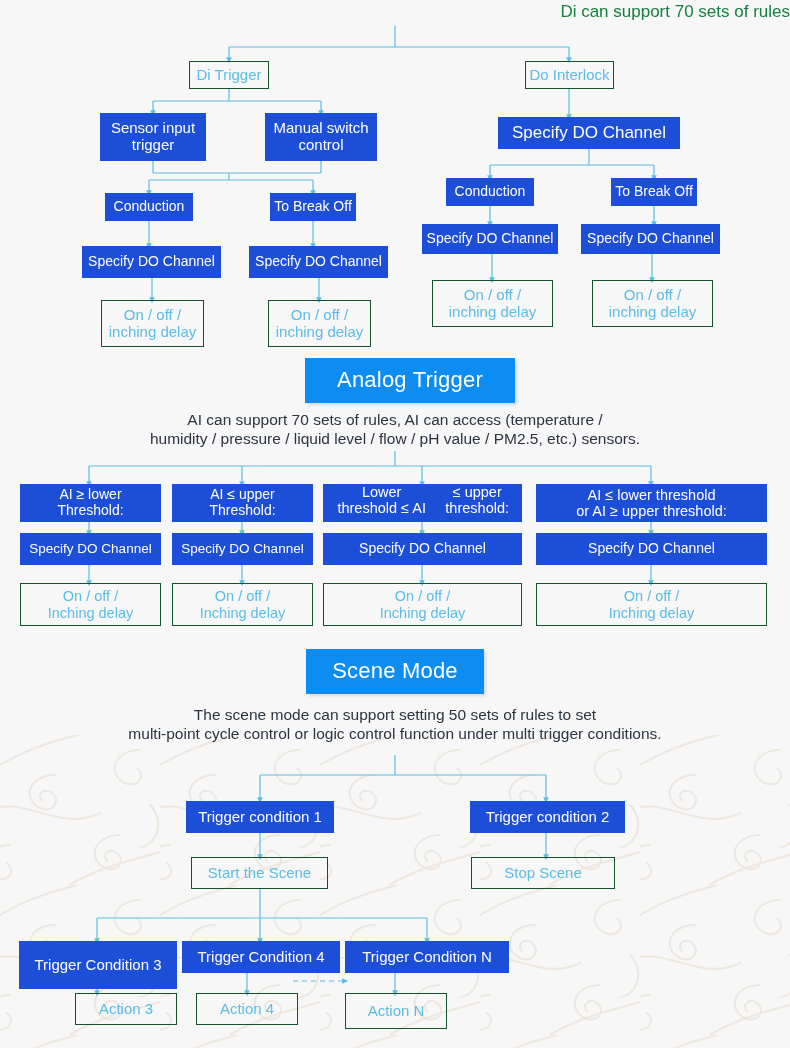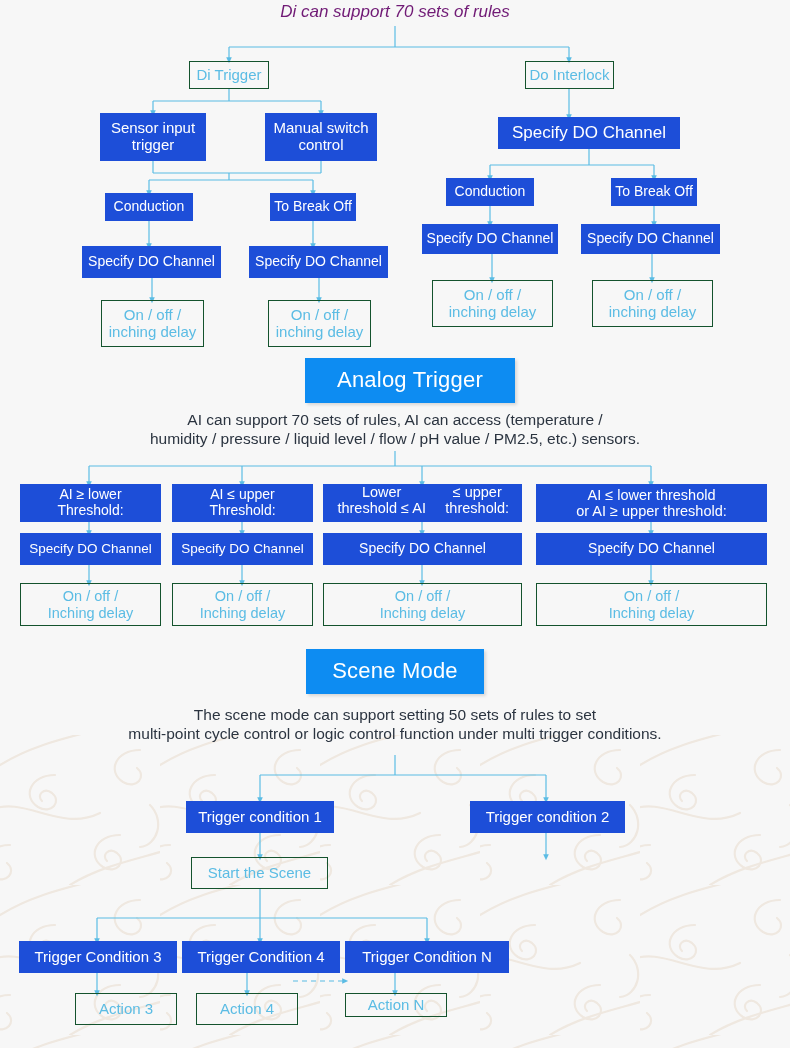--- a/index.html
+++ b/index.html
@@ -22,21 +22,21 @@
   
   .node{position:absolute;box-sizing:border-box;display:flex;
         align-items:center;justify-content:center;text-align:center;
         line-height:1.12;}
   .orange{background:#1d4ed8;color:#ffffff;}
   .outline{background:transparent;border:1px solid #14532d;color:#5bbce4;}
   .bluebar{background:#0d8cf2;color:#ffffff;font-size:22px;
            letter-spacing:.2px;font-weight:400;
            box-shadow:2px 2px 3px rgba(0,0,0,.13);}
   .caption{position:absolute;color:#2b3440;text-align:center;line-height:1.25;}
-  .title{position:absolute;color:#701a75;text-align:center;font-style:italic;}
+  .title{position:absolute;color:#15803d;text-align:right;}
 </style>
 </head>
 <body>
 
 <div id="stage">
 
   <svg id="watermark" viewBox="0 0 790 313" xmlns="http://www.w3.org/2000/svg">
     <defs>
       <pattern id="swirl" x="0" y="0" width="160" height="150" patternUnits="userSpaceOnUse">
         <g fill="none" stroke="#efe8e0" stroke-width="2.2" stroke-linecap="round">
@@ -286,34 +286,37 @@
   </div>
 
   <div class="node orange" style="left:470px;top:801px;width:155px;height:32px;font-size:15px;">
     <span>Trigger condition 2</span>
   </div>
 
   <div class="node outline" style="left:191px;top:857px;width:137px;height:32px;font-size:15px;">
     <span>Start the Scene</span>
   </div>
 
-
-  <div class="node orange" style="left:19px;top:941px;width:158px;height:32px;font-size:15px;">
+  <div class="node outline" style="left:471px;top:857px;width:144px;height:32px;font-size:15px;">
+    <span>Stop Scene</span>
+  </div>
+
+  <div class="node orange" style="left:19px;top:941px;width:158px;height:48px;font-size:15px;">
     <span>Trigger Condition 3</span>
   </div>
   <div class="node orange" style="left:182px;top:941px;width:158px;height:32px;font-size:15px;">
     <span>Trigger Condition 4</span>
   </div>
   <div class="node orange" style="left:345px;top:941px;width:164px;height:32px;font-size:15px;">
     <span>Trigger Condition N</span>
   </div>
 
   <div class="node outline" style="left:75px;top:993px;width:102px;height:32px;font-size:15px;">
     <span>Action 3</span>
   </div>
   <div class="node outline" style="left:196px;top:993px;width:102px;height:32px;font-size:15px;">
     <span>Action 4</span>
   </div>
-  <div class="node outline" style="left:345px;top:993px;width:102px;height:24px;font-size:15px;">
+  <div class="node outline" style="left:345px;top:993px;width:102px;height:36px;font-size:15px;">
     <span>Action N</span>
   </div>
 
 </div>
 
 </body></html>

